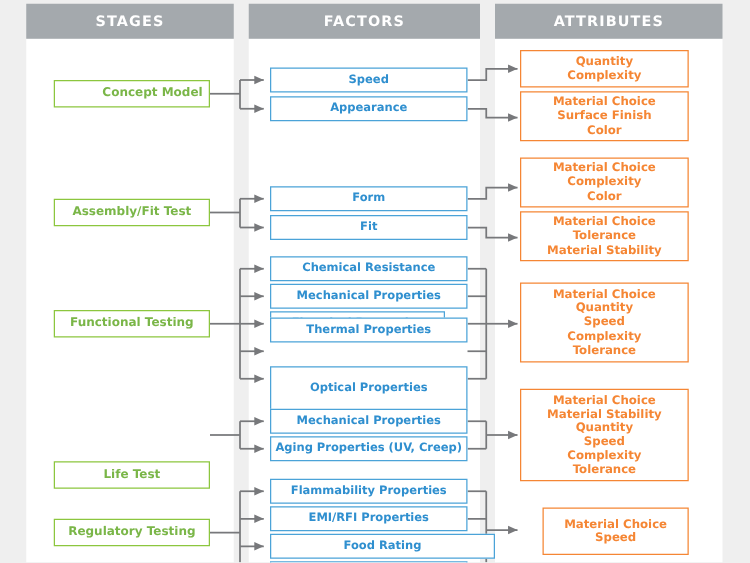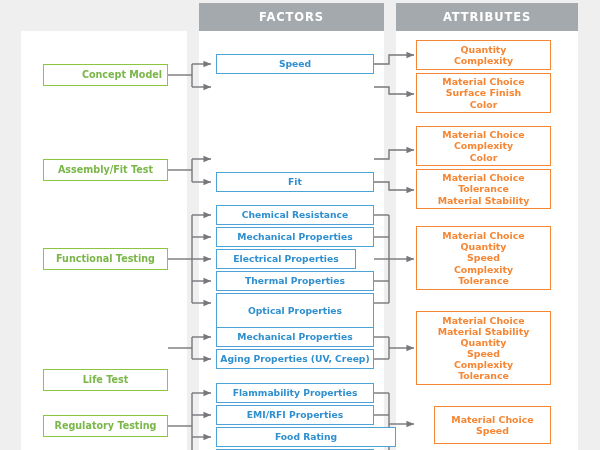--- a/index.html
+++ b/index.html
@@ -88,20 +88,21 @@
 </style>
 </head>
 <body>
 
 <div id="canvas">
 
   <div class="col-panel" id="panel-stages"></div>
   <div class="col-panel" id="panel-factors"></div>
   <div class="col-panel" id="panel-attributes"></div>
 
+  <div class="col-header" id="header-stages">STAGES</div>
   <div class="col-header" id="header-factors">FACTORS</div>
   <div class="col-header" id="header-attributes">ATTRIBUTES</div>
 
   <svg id="wires" viewBox="0 0 600 450" xmlns="http://www.w3.org/2000/svg">
     <defs>
       <marker id="arr" viewBox="0 0 10 10" refX="9" refY="5" markerWidth="6" markerHeight="6" orient="auto-start-reverse">
         <path d="M 0 1 L 9 5 L 0 9 z" fill="#77787b"></path>
       </marker>
     </defs>
     <g fill="none" stroke="#77787b" stroke-width="1.4">
@@ -171,35 +172,41 @@
   <div class="node stage" style="left:43px; top:337px; width:125px; height:22px;margin-top:32px;">
     <span>Life Test</span>
   </div>
   <div class="node stage" style="left:43px; top:415px; width:125px; height:22px;">
     <span>Regulatory Testing</span>
   </div>
 
   <div class="node factor" style="left:216px; top:54px; width:158px; height:20px;">
     <span>Speed</span>
   </div>
-
+  <div class="node factor" style="left:216px; top:77px; width:158px; height:20px;">
+    <span>Appearance</span>
+  </div>
+
+  <div class="node factor" style="left:216px; top:149px; width:158px; height:20px;">
+    <span>Form</span>
+  </div>
   <div class="node factor" style="left:216px; top:172px; width:158px; height:20px;">
     <span>Fit</span>
   </div>
 
   <div class="node factor" style="left:216px; top:205px; width:158px; height:20px;">
     <span>Chemical Resistance</span>
   </div>
   <div class="node factor" style="left:216px; top:227px; width:158px; height:20px;">
     <span>Mechanical Properties</span>
   </div>
   <div class="node factor" style="left:216px; top:249px; width:140px; height:20px;">
     <span>Electrical Properties</span>
   </div>
-  <div class="node factor" style="left:216px; top:271px; width:158px; height:20px;">
+  <div class="node factor" style="left:216px; top:254px; width:158px; height:20px;">
     <span>Thermal Properties</span>
   </div>
   <div class="node factor" style="left:216px; top:293px; width:158px; height:36px;">
     <span>Optical Properties</span>
   </div>
 
   <div class="node factor" style="left:216px; top:327px; width:158px; height:20px;">
     <span>Mechanical Properties</span>
   </div>
   <div class="node factor" style="left:216px; top:349px; width:158px; height:20px;">

